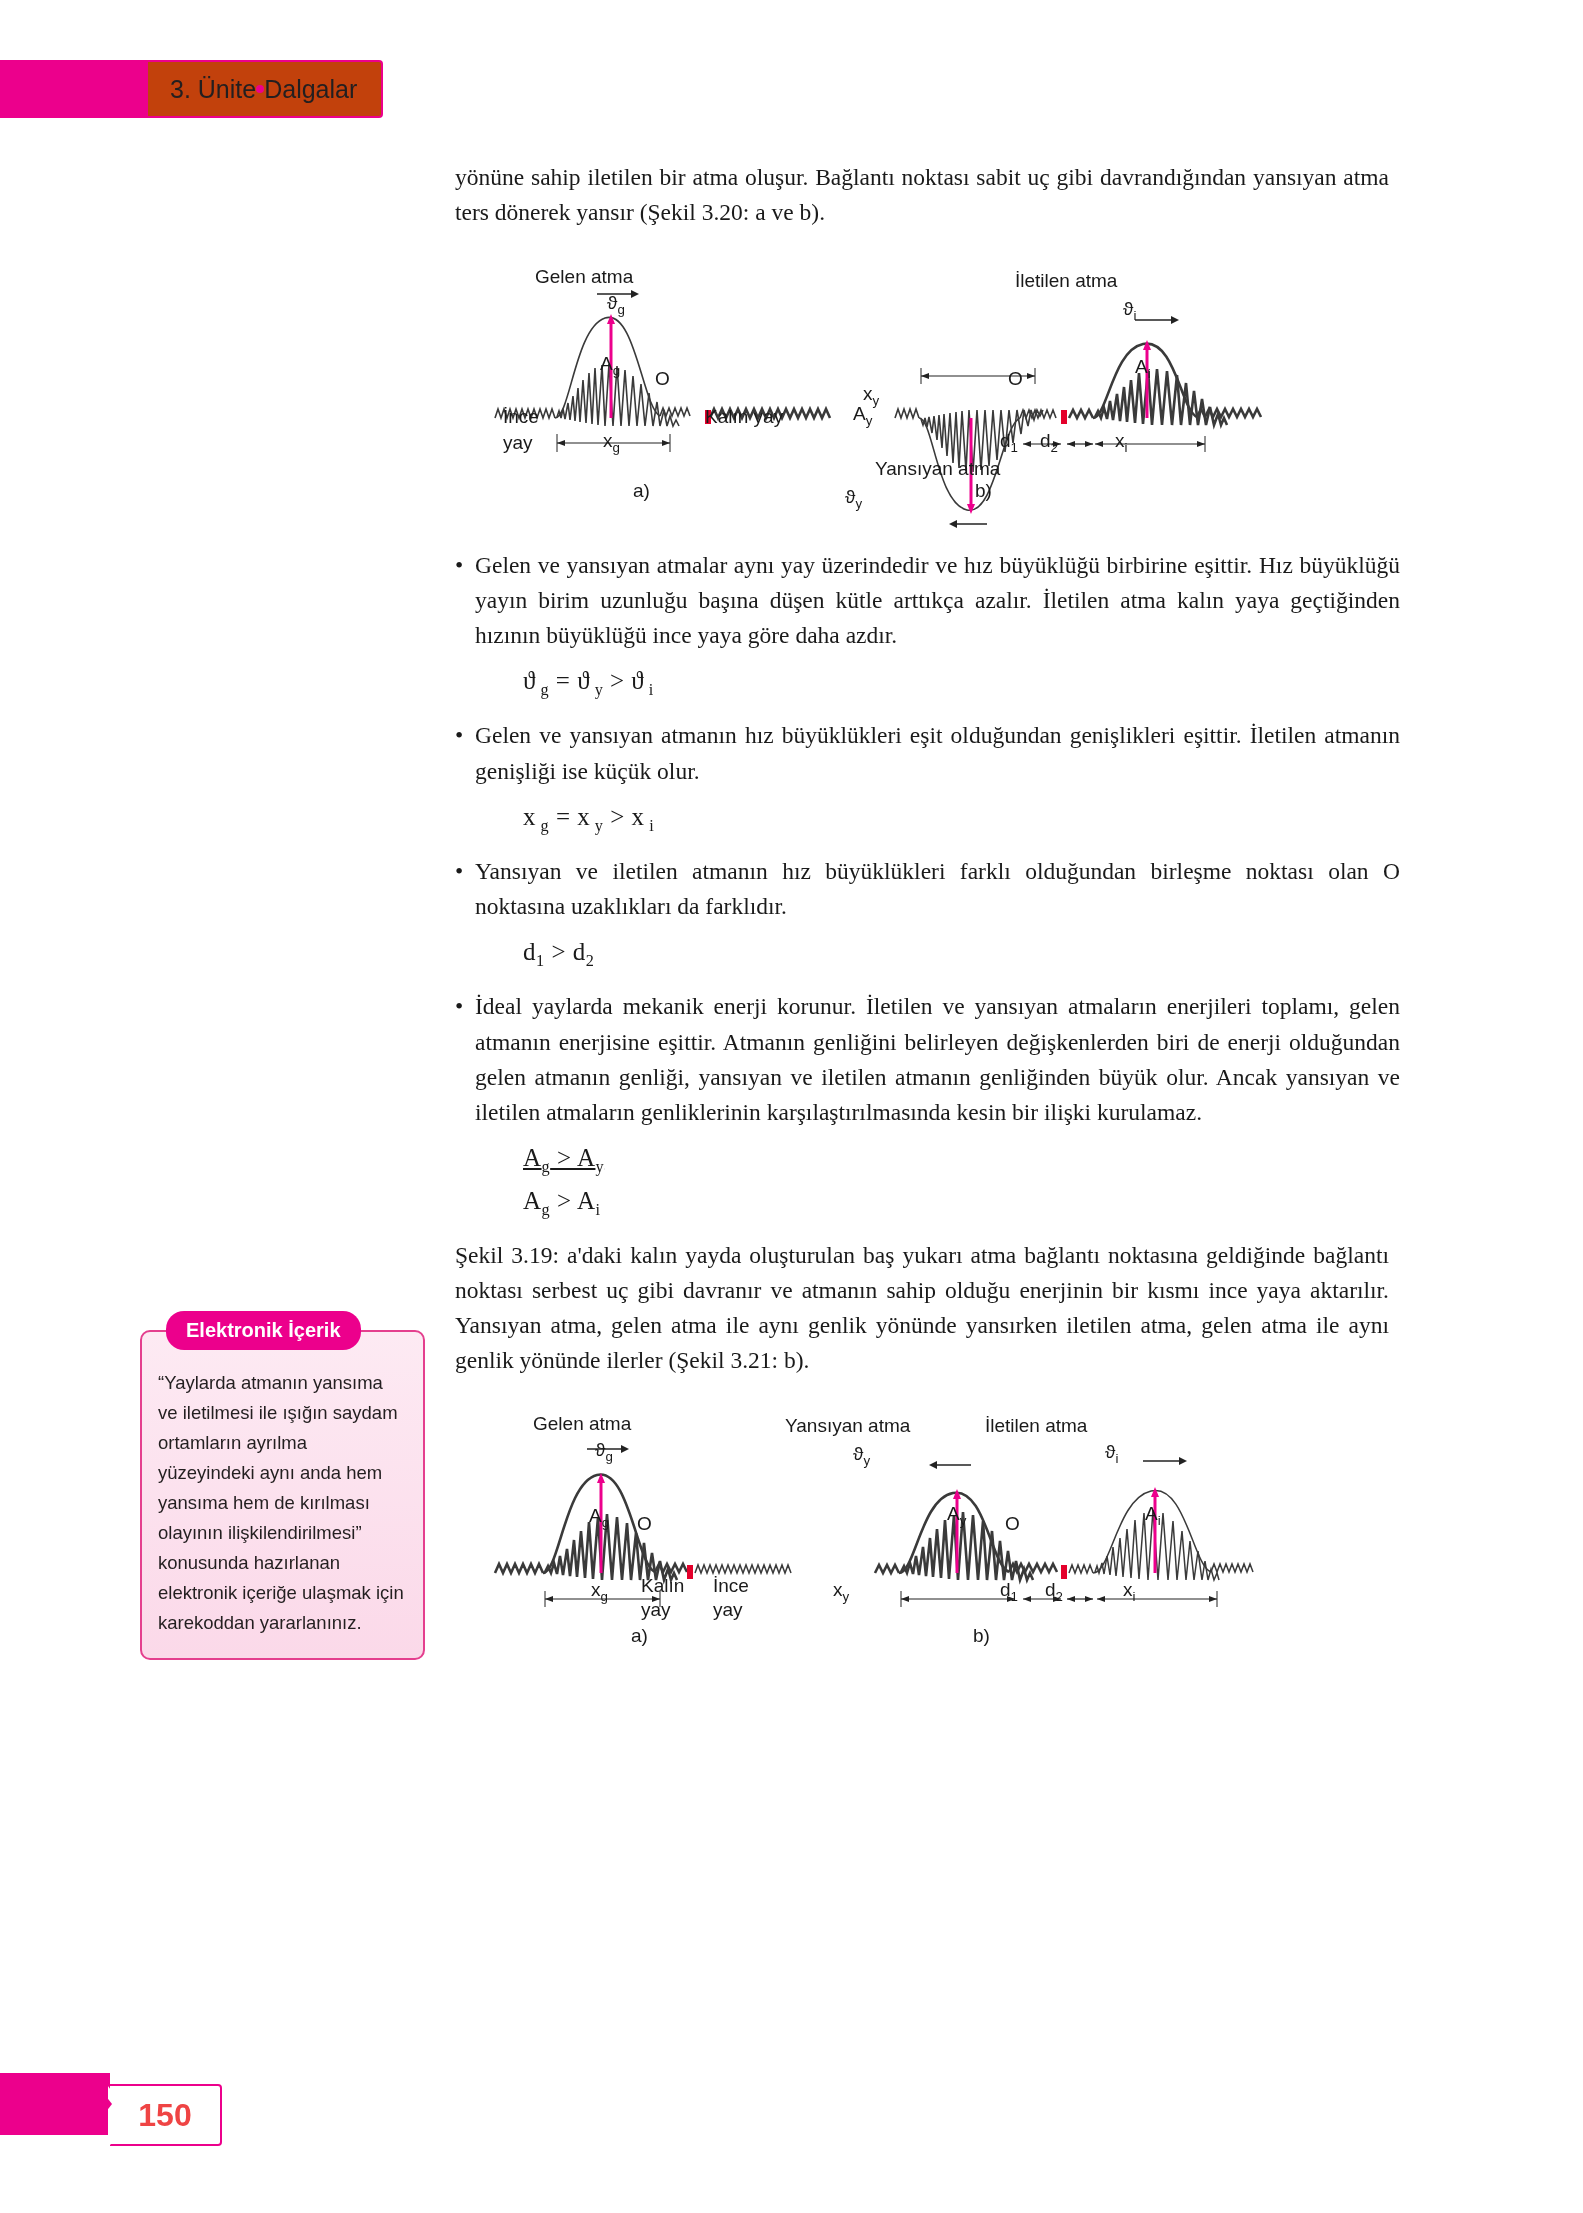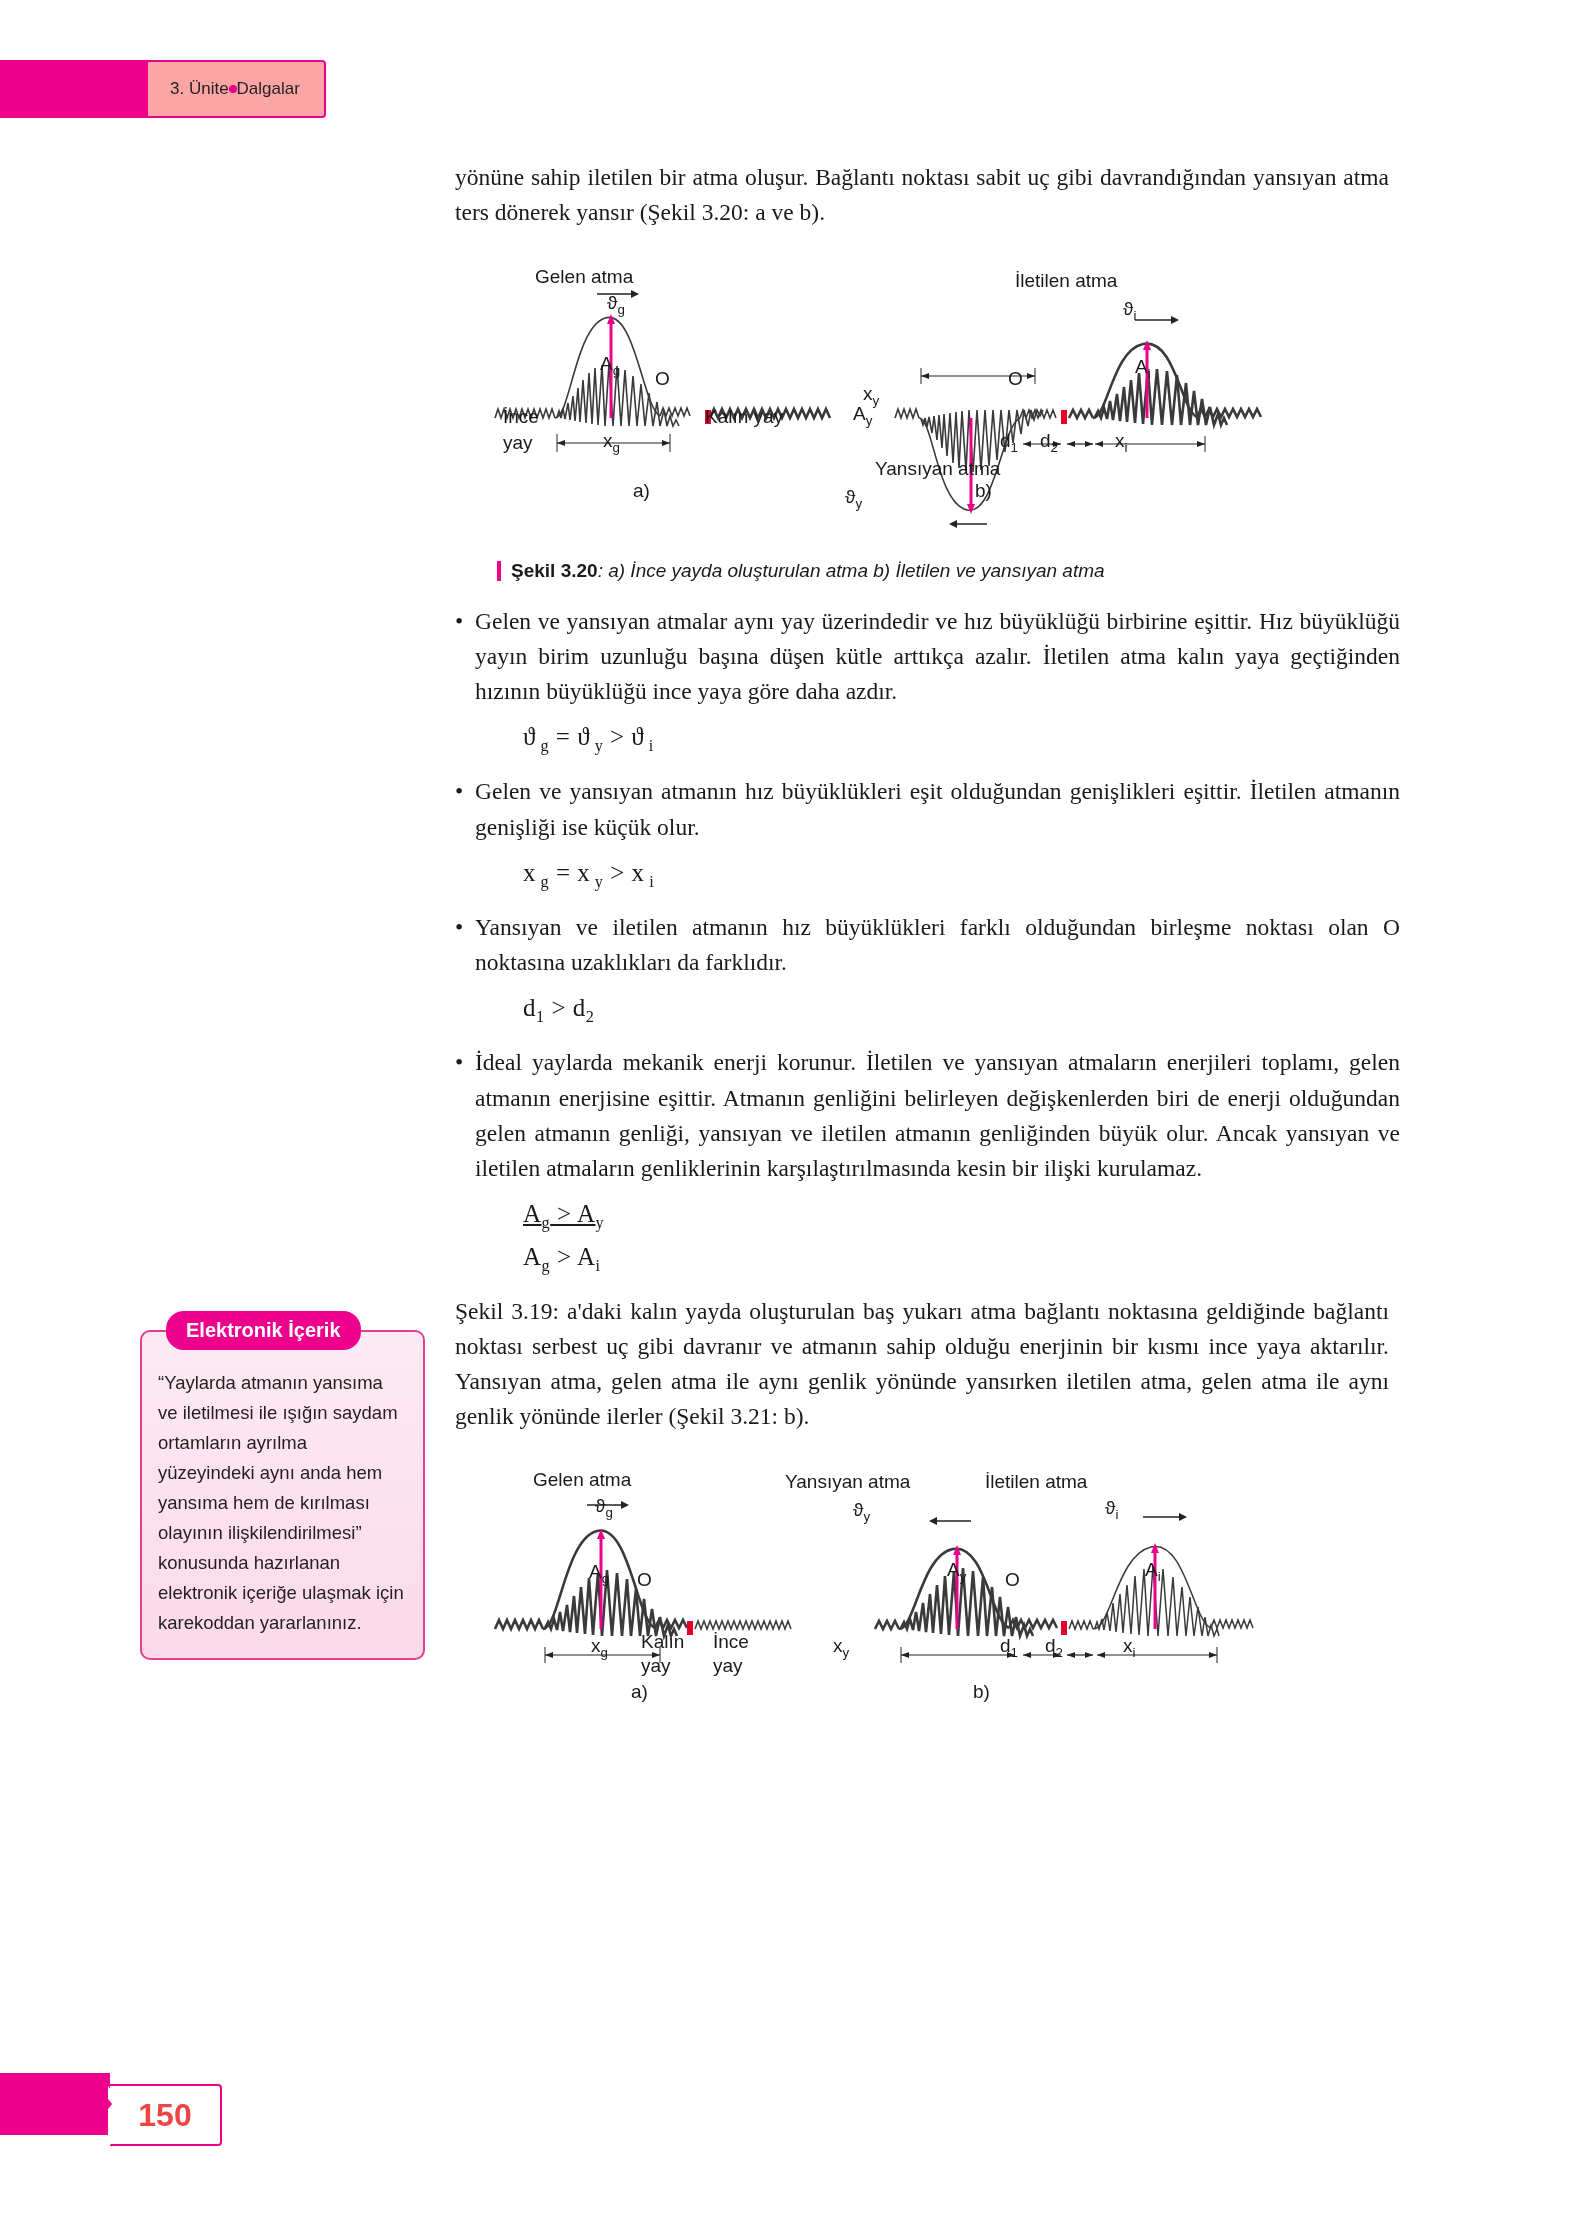--- a/index.html
+++ b/index.html
@@ -35,23 +35,23 @@
   }
   .header-label-box {
     position: absolute;
     left: 148px; top: 0;
     height: 58px;
     padding: 0 24px 0 22px;
     border: 2px solid #ec008c;
     border-left: none;
     display: flex;
     align-items: center;
-    background: #fca5a5;
-    font-family: "Liberation Sans", sans-serif;
-    font-size: 17px;
+    background: #c2410c;
+    font-family: "Liberation Sans", sans-serif;
+    font-size: 25px;
     color: #231f20;
     border-top-right-radius: 4px;
     border-bottom-right-radius: 4px;
   }
   .header-dot {
     width: 8px; height: 8px; border-radius: 50%;
     background: #ec008c;
     display: inline-block;
   }
 
@@ -348,23 +348,20 @@
     <div class="fig-label" style="left:553px; top:120px;">O</div>
     <div class="fig-label" style="left:545px; top:182px;">d<sub>1</sub></div>
     <div class="fig-label" style="left:585px; top:182px;">d<sub>2</sub></div>
     <div class="fig-label" style="left:660px; top:182px;">x<sub>i</sub></div>
     <div class="fig-label" style="left:560px; top:22px;">İletilen atma</div>
     <div class="fig-label" style="left:668px; top:50px;">ϑ<sub>i</sub></div>
     <div class="fig-label" style="left:680px; top:108px;">A<sub>i</sub></div>
     <div class="fig-label" style="left:520px; top:232px;">b)</div>
   </div>
 
-  <div class="caption">
-    <b>Şekil 3.20</b><i>: a) İnce yayda oluşturulan atma b) İletilen ve yansıyan atma</i>
-  </div>
 
   <ul class="bullets">
     <li>Gelen ve yansıyan atmalar aynı yay üzerindedir ve hız büyüklüğü birbirine eşittir. Hız büyüklüğü yayın birim uzunluğu başına düşen kütle arttıkça azalır. İletilen atma kalın yaya geçtiğinden hızının büyüklüğü ince yaya göre daha azdır.</li>
   </ul>
   <div class="formula">ϑ<sub>&nbsp;g</sub> = ϑ<sub>&nbsp;y</sub> &gt; ϑ<sub>&nbsp;i</sub></div>
 
   <ul class="bullets">
     <li>Gelen ve yansıyan atmanın hız büyüklükleri eşit olduğundan genişlikleri eşittir. İletilen atmanın genişliği ise küçük olur.</li>
   </ul>
   <div class="formula">x<sub>&nbsp;g</sub> = x<sub>&nbsp;y</sub> &gt; x<sub>&nbsp;i</sub></div>

